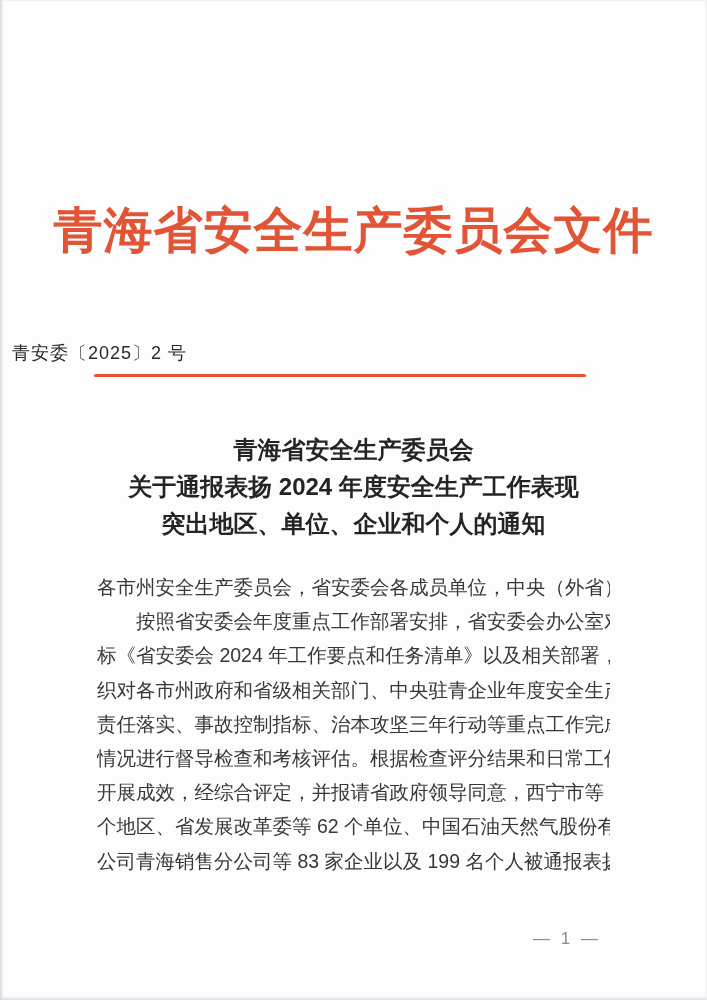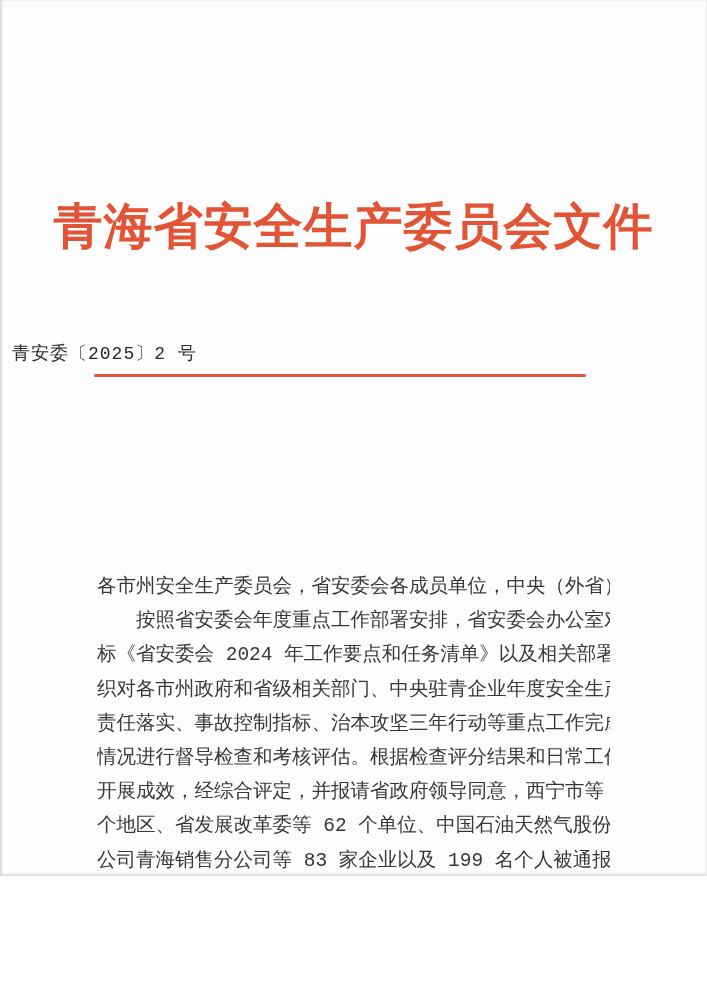--- a/index.html
+++ b/index.html
@@ -7,23 +7,23 @@
     --page-bg: #fdfdfd;
     --text-dark: #2a2a2a;
     --text-body: #373737;
     --footer-gray: #8c8c8c;
   }
   * { margin: 0; padding: 0; box-sizing: border-box; }
   html, body { width: 707px; height: 1000px; background: #ffffff; }
   .page {
     position: relative;
     width: 707px;
-    height: 876px;
+    height: 1000px;
     background: var(--page-bg);
-    font-family: Liberation Mono, monospace;
+    font-family: Liberation Sans, sans-serif;
     overflow: hidden;
     box-shadow:
       inset 3px 0 2px -1px #dcdce0,
       inset -2px 0 2px -1px #ececf0,
       inset 0 -3px 3px -1px #dfdfe3,
       inset 0 2px 2px -1px #f1f1f4;
   }
   .banner {
     position: absolute;
     top: 193px;
@@ -99,20 +99,25 @@
 <body>
 
 <div class="page">
 
   <div class="banner">青海省安全生产委员会文件</div>
 
   <div class="docnum">青安委〔2025〕2 号</div>
 
   <div class="divider"></div>
 
+  <div class="title-block">
+    <div class="title-line">青海省安全生产委员会</div>
+    <div class="title-line">关于通报表扬 2024 年度安全生产工作表现</div>
+    <div class="title-line">突出地区、单位、企业和个人的通知</div>
+  </div>
 
   <div class="body-block">
     <div class="bodyline">各市州安全生产委员会，省安委会各成员单位，中央（外省）</div>
     <div class="bodyline indent">按照省安委会年度重点工作部署安排，省安委会办公室对</div>
     <div class="bodyline">标《省安委会 2024 年工作要点和任务清单》以及相关部署，组</div>
     <div class="bodyline">织对各市州政府和省级相关部门、中央驻青企业年度安全生产</div>
     <div class="bodyline">责任落实、事故控制指标、治本攻坚三年行动等重点工作完成</div>
     <div class="bodyline">情况进行督导检查和考核评估。根据检查评分结果和日常工作</div>
     <div class="bodyline">开展成效，经综合评定，并报请省政府领导同意，西宁市等 3</div>
     <div class="bodyline">个地区、省发展改革委等 62 个单位、中国石油天然气股份有限</div>

